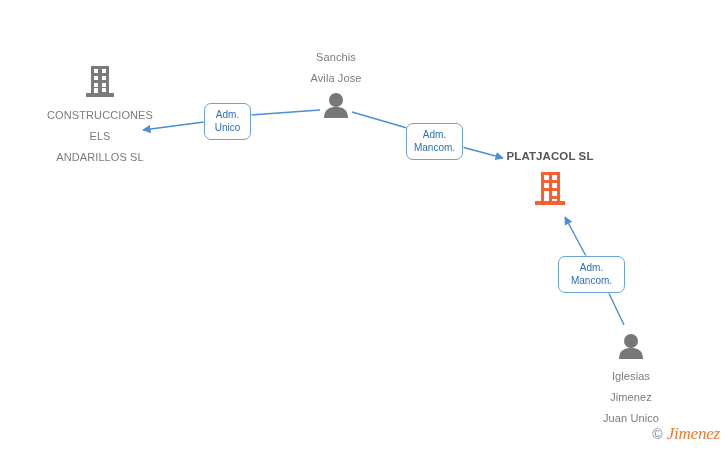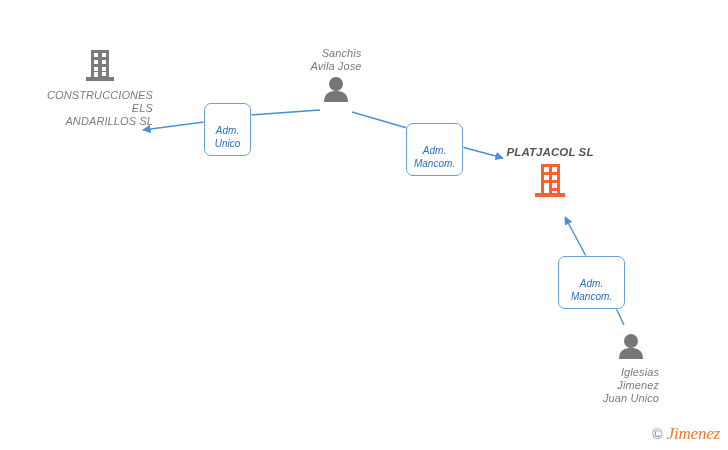--- a/index.html
+++ b/index.html
@@ -28,26 +28,25 @@
   .node {
     position: absolute;
     display: flex;
     flex-direction: column;
     align-items: center;
     width: 140px;
     margin-left: -70px;   
   }
   .node-label {
     font-size: 11px;
-    line-height: 13px;
+    line-height: 21px;
     color: #7b7b7b;
-    text-align: right;
+    text-align: center;
     white-space: pre-line;
     letter-spacing: 0.1px;
-    font-style: italic;
   }
   .node-label.focal {
     color: #555555;
     font-weight: bold;
     font-size: 11.5px;
   }
   .node-icon {
     display: block;
   }
   .node.below .node-label { order: 2; margin-top: 3px; }
@@ -59,24 +58,23 @@
   .chip {
     position: absolute;
     box-sizing: border-box;
     border: 1.5px solid #6aa3dc;
     border-radius: 7px;
     background: #ffffff;
     color: #2a6fba;
     font-size: 10px;
     line-height: 13px;
     text-align: center;
-    padding: 20px 6px 5px 6px;
+    padding: 4px 6px 5px 6px;
     white-space: pre-line;
     box-shadow: 0 0 0 0.5px rgba(255,255,255,0.9);
-    font-style: italic;
   }
 
   
   #watermark {
     position: absolute;
     right: 8px;
     bottom: 6px;
     display: flex;
     align-items: center;
     gap: 4px;
@@ -112,21 +110,21 @@
 
     <path d="M 352 112 L 407 128" stroke="#4a8fd4" stroke-width="1.4" fill="none"></path>
 
     <path d="M 462 147 L 503 158" stroke="#4a8fd4" stroke-width="1.4" fill="none" marker-end="url(#arrow)"></path>
 
     <path d="M 624 325 L 604 283" stroke="#4a8fd4" stroke-width="1.4" fill="none"></path>
 
     <path d="M 586 256 L 565 217" stroke="#4a8fd4" stroke-width="1.4" fill="none" marker-end="url(#arrow)"></path>
   </svg>
 
-  <div class="node below" style="left:100px; top:48px;">
+  <div class="node below" style="left:100px; top:64px;">
     <div class="node-label">CONSTRUCCIONES
 ELS
 ANDARILLOS SL</div>
     <span class="node-icon">
       <svg width="30" height="34" viewBox="0 0 30 34" xmlns="http://www.w3.org/2000/svg">
         <rect x="6" y="2" width="18" height="27" fill="#7b7b7b"></rect>
         <rect x="1" y="29" width="28" height="4" fill="#7b7b7b"></rect>
         <rect x="9" y="5" width="4" height="4" fill="#ffffff"></rect>
         <rect x="17" y="5" width="4" height="4" fill="#ffffff"></rect>
         <rect x="9" y="12" width="4" height="4" fill="#ffffff"></rect>

